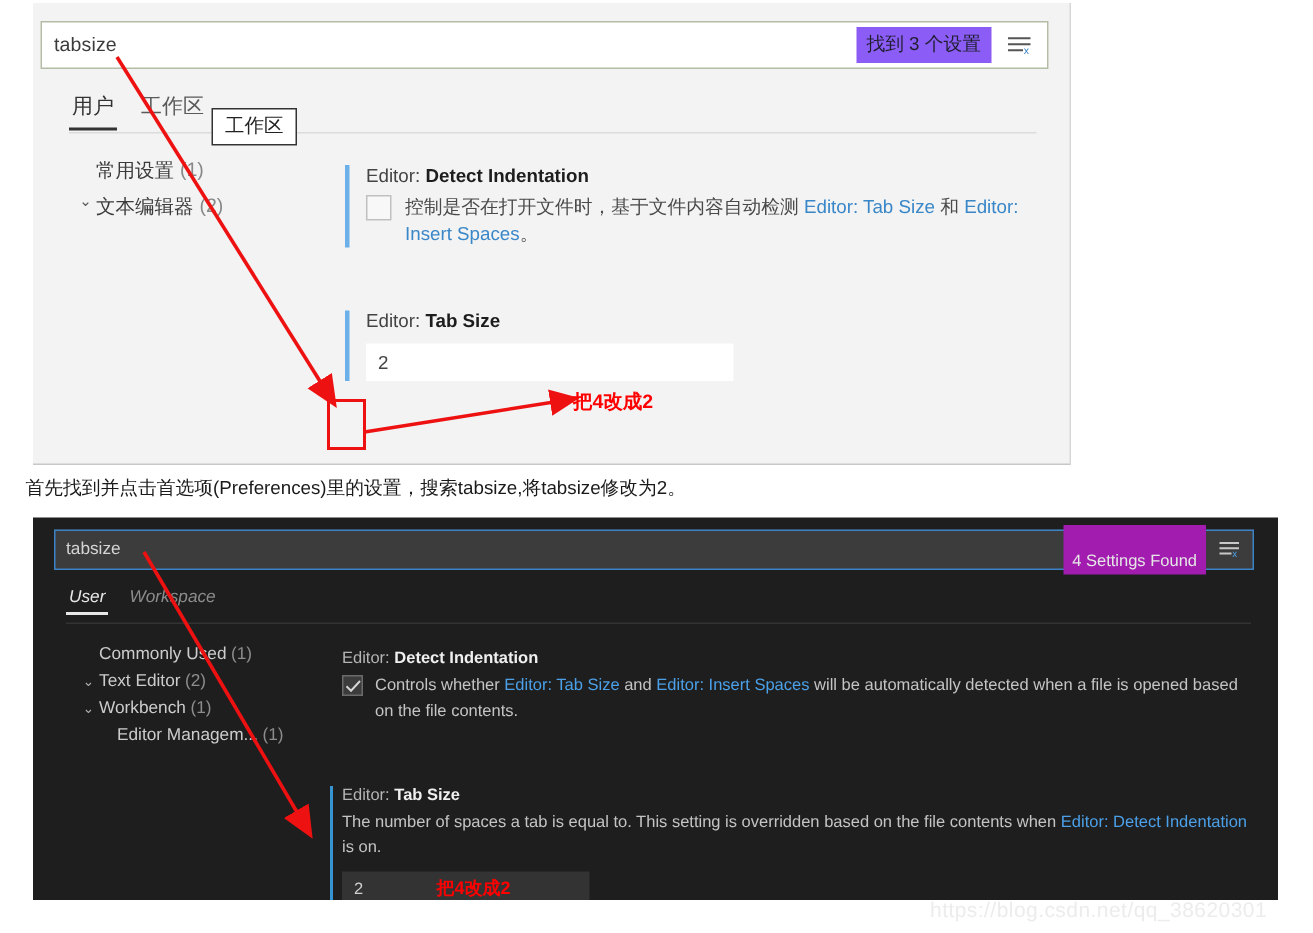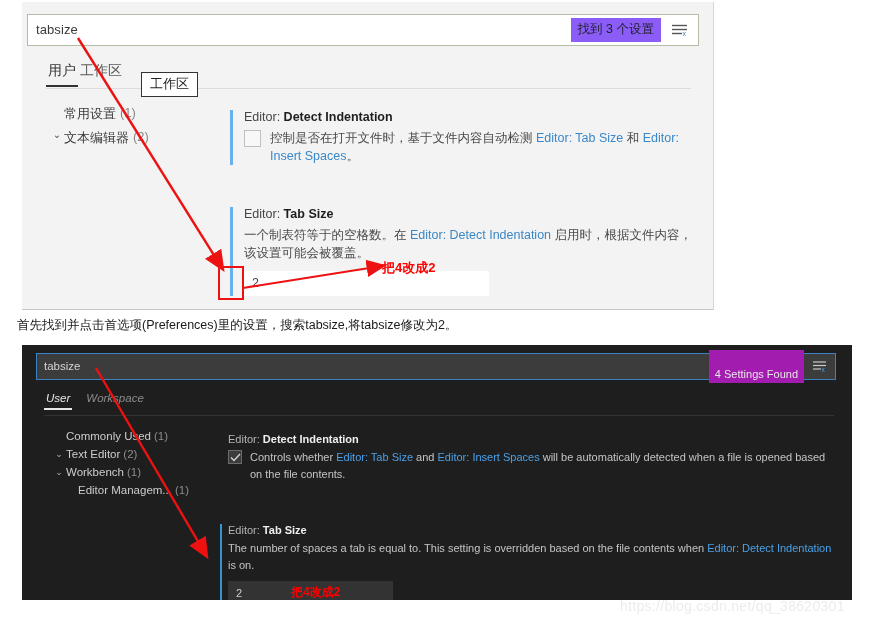--- a/index.html
+++ b/index.html
@@ -45,21 +45,21 @@
     margin-right: 6px;
     white-space: nowrap;
   }
   .l-clearicon {
     width: 26px; height: 22px;
     margin-right: 5px;
     display: flex; align-items: center; justify-content: center;
   }
   .l-tabs {
     position: absolute; left: 24px; top: 58px;
-    display: flex; align-items: flex-start; 
+    display: flex; align-items: flex-start; gap: 14px;
   }
   .l-tab {
     font-size: 14px; color: #5a5a5a;
     padding: 2px 2px 7px 2px;
     position: relative;
   }
   .l-tab.sel { color: #333; }
   .l-tab.sel::after {
     content: ""; position: absolute;
     left: 0; right: 0; bottom: 0; height: 2px;
@@ -292,23 +292,20 @@
           <div class="l-desc">
             <span>控制是否在打开文件时，基于文件内容自动检测 </span><span class="l-link">Editor: Tab Size</span><span> 和 </span><span class="l-link">Editor: Insert Spaces</span><span>。</span>
           </div>
         </div>
       </div>
 
       <div class="l-setting">
         <div class="l-skey">
           <span>Editor: </span><b>Tab Size</b>
         </div>
-        <div class="l-desc">
-          <span>一个制表符等于的空格数。在 </span><span class="l-link">Editor: Detect Indentation</span><span> 启用时，根据文件内容，该设置可能会被覆盖。</span>
-        </div>
         <div class="l-numinput">
           <span>2</span>
         </div>
       </div>
 
     </div>
   </div>
 
   <div class="caption">首先找到并点击首选项(Preferences)里的设置，搜索tabsize,将tabsize修改为2。</div>
 

